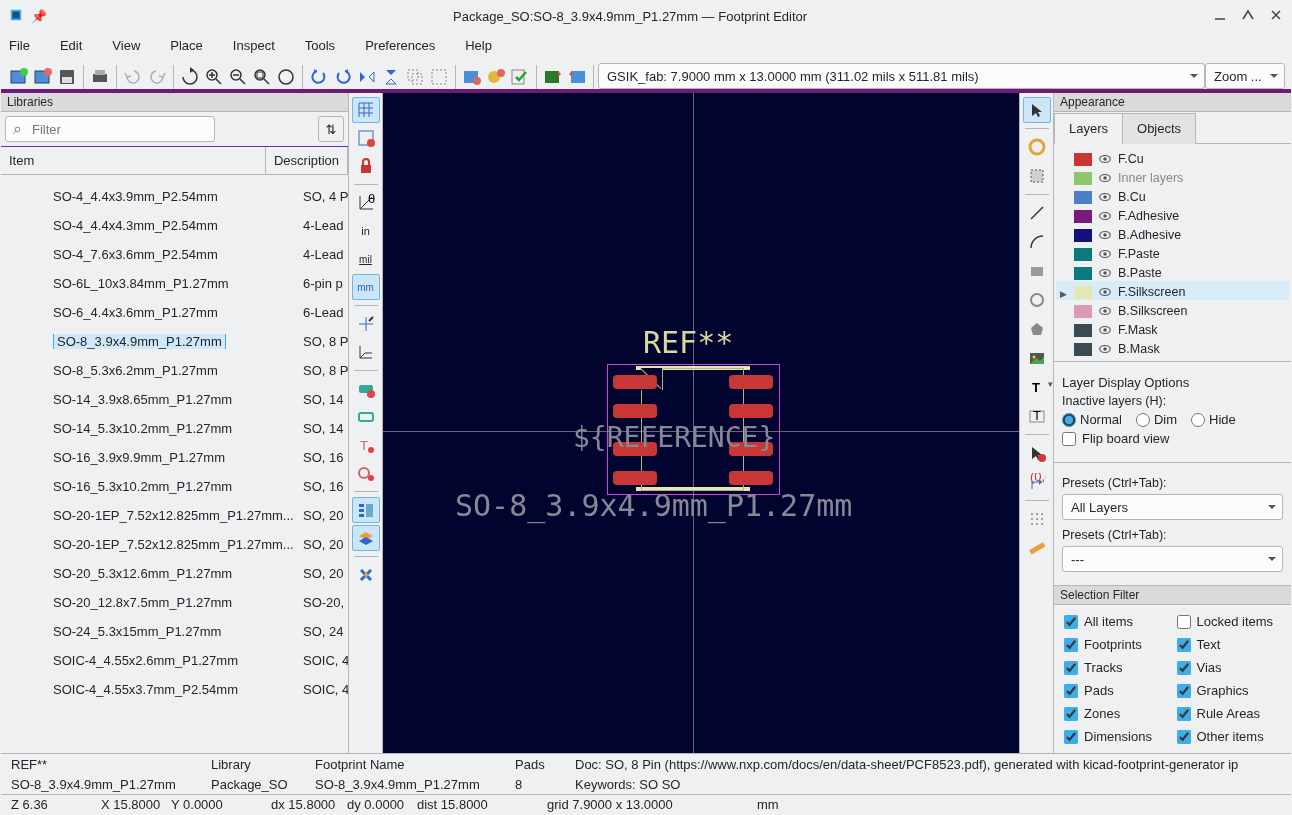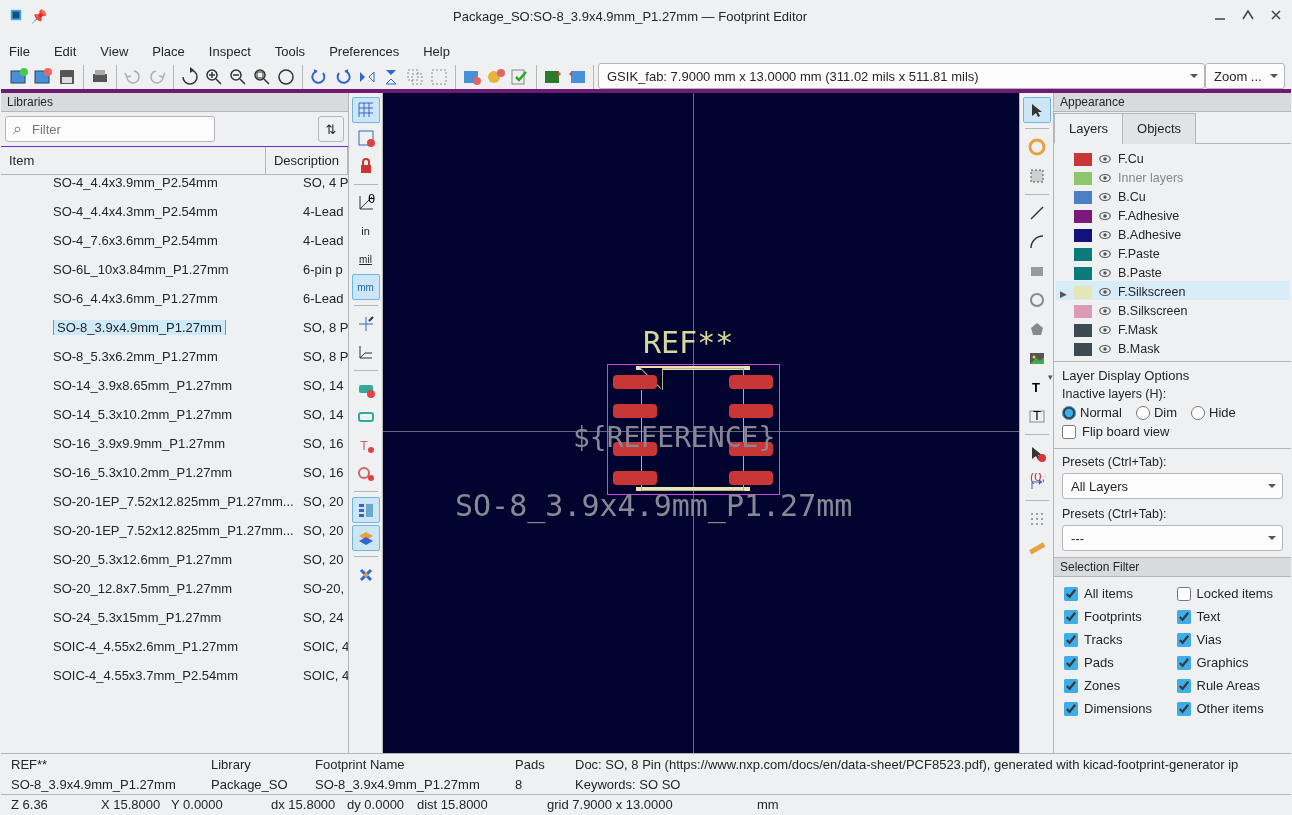--- a/index.html
+++ b/index.html
@@ -1,42 +1,42 @@
 <!DOCTYPE html>
 <html><head>
 <meta charset="utf-8">
 <style>
 *{box-sizing:border-box;margin:0;padding:0;font-family:sans-serif;font-size:13px;color:#232629}
 body{width:1292px;height:815px;background:#eff0f1;display:flex;flex-direction:column;overflow:hidden;padding:1px}
 .titlebar{height:30px;display:flex;align-items:center;padding:0 8px;gap:8px}
 .titlebar .title{flex:1;text-align:center}
 .titlebar .ctrls{display:flex;gap:14px}
 .titlebar svg{width:14px;height:14px}
-.menubar{height:28px;display:flex;align-items:flex-end;padding:0 8px;gap:24px}
+.menubar{height:28px;display:flex;align-items:center;padding:0 8px;gap:30px}
 .menubar span{cursor:default}
 .toolbar{height:34px;display:flex;align-items:flex-end;padding:0 6px;border-bottom:4px solid #701a75}
 .tbtn{width:24px;height:24px;display:flex;align-items:center;justify-content:center;border-radius:2px}
 .tbtn.disabled{opacity:.35}
 .sep{width:1px;height:24px;background:#b6b6b8;margin:0 4px}
 .combo{height:26px;border:1px solid #b6b6b8;background:#fcfcfc;display:flex;align-items:center;padding:0 22px 0 8px;position:relative;border-radius:3px}
 .combo::after{content:"";position:absolute;right:6px;top:10px;border:4px solid transparent;border-top-color:#555}
 .main{flex:1;display:flex;min-height:0}
 .leftpanel{width:348px;display:flex;flex-direction:column;border-right:1px solid #b6b6b8}
 .paneltitle{background:#d9dadb;padding:2px 6px;font-size:12px;border-bottom:1px solid #b6b6b8}
 .filterrow{display:flex;padding:4px;gap:4px}
 .filterrow input{flex:1;height:26px;border:1px solid #b6b6b8;border-radius:3px;padding:0 6px 0 26px;background:#fcfcfc}
 .filterwrap{position:relative;flex:1}
 .filterwrap::before{content:"⌕";position:absolute;left:8px;top:4px;font-size:16px;color:#777}
 .sortbtn{width:26px;height:26px;border:1px solid #b6b6b8;background:#eff0f1;display:flex;align-items:center;justify-content:center;border-radius:3px}
 .listhead{display:flex;border-top:1px solid #6d28d9;border-bottom:1px solid #b6b6b8}
 .listhead>div{padding:6px 8px;border-right:1px solid #b6b6b8}
 .lh-item{width:296px}
 .lh-desc{flex:1}
 .listbody{flex:1;overflow:hidden}
-.librow{display:flex;height:29px;align-items:flex-start}
+.librow{display:flex;height:29px;align-items:flex-end}
 .librow .c1{width:296px;padding-left:52px;white-space:nowrap;overflow:hidden}
 .librow .c2{flex:1;padding:0 6px;white-space:nowrap;overflow:hidden}
 .librow.sel .c1 span{border:1px solid #3daee9;background:#cee9f8;padding:1px 3px;border-radius:2px}
 .vtool{width:34px;background:#eff0f1;display:flex;flex-direction:column;align-items:center;padding:4px 0;gap:2px;border-right:1px solid #b6b6b8}
 .vbtn{width:28px;height:26px;display:flex;align-items:center;justify-content:center;border-radius:2px}
 .vbtn.active{background:#cce6f6;border:1px solid #6fb6e0}
 .canvas{flex:1;background:#00042f;position:relative;overflow:hidden}
 .axis-v{position:absolute;left:310px;top:0;bottom:0;width:1px;background:#66677a}
 .axis-h{position:absolute;top:338px;left:0;right:0;height:1px;background:#66677a}
 .reftxt{position:absolute;font-family:monospace;color:#d8d89b}
@@ -54,21 +54,21 @@
 .tab{padding:7px 14px;background:#e2e3e4;border:1px solid #b6b6b8;border-bottom:none;margin-right:-1px;position:relative;top:1px}
 .tab.active{background:#eff0f1;border-bottom:1px solid #eff0f1}
 .layers{flex:0 0 auto;padding:4px 2px}
 .layerrow{display:flex;align-items:flex-end;gap:6px;padding:1px 4px;height:19px}
 .layerrow.sel{background:#d8ecf8}
 .layerrow .tri{width:8px;color:#555;font-size:9px}
 .sw{width:18px;height:13px}
 .eye{width:14px;height:14px}
 .layerrow .lbl{flex:1;font-size:12.5px}
 .layerrow .lbl.dim{color:#888}
-.section{border-top:1px solid #b6b6b8;padding:6px 8px}
+.section{border-top:1px solid #b6b6b8;padding:13px 8px}
 .sectitle{font-size:12px;color:#333;margin-bottom:4px}
 .rad{display:flex;gap:14px;margin:4px 0}
 .rad label{display:flex;align-items:center;gap:4px;font-size:12.5px}
 .chk{display:flex;align-items:center;gap:6px;font-size:12.5px;margin:3px 0}
 .selfilter{display:grid;grid-template-columns:1fr 1fr;gap:2px 8px;padding:6px 10px}
 .statusbar{border-top:1px solid #b6b6b8;display:flex;flex-direction:column}
 .sbrow{display:flex;padding:2px 10px;height:20px;align-items:center}
 .sbcell{}
 input[type=radio],input[type=checkbox]{width:14px;height:14px;accent-color:#3daee9}
 .expand{display:inline-block;width:10px;font-size:9px;color:#555;margin-left:-14px;margin-right:4px}

